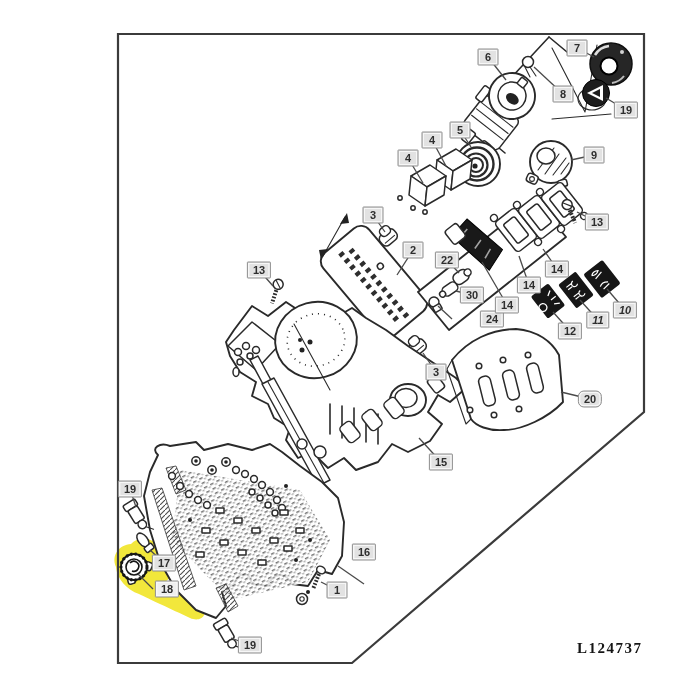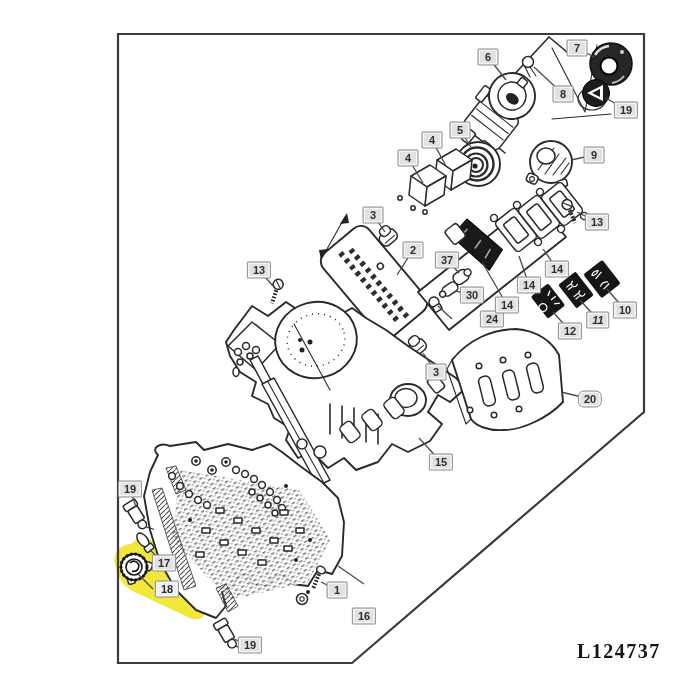--- a/index.html
+++ b/index.html
@@ -11,21 +11,21 @@
   .fw{fill:#fff;stroke:#2a2a2a;stroke-width:1.5;stroke-linejoin:round;}
   .fw2{fill:#fff;stroke:#2a2a2a;stroke-width:1.9;stroke-linejoin:round;}
   .leader{stroke:#4a4a4a;stroke-width:1.3;}
   .callout{position:absolute;transform:translate(-50%,-50%);
            background:#e2e2e2;border:1px solid #8e8e8e;box-shadow:inset 0 0 0 1.5px #f7f7f7;
            padding:0 5px;min-width:9px;text-align:center;
            font-weight:bold;font-size:11px;line-height:15px;color:#2e2e2e;border-radius:1px;
            cursor:pointer;}
   .callout.hl{background:#efefef;}
   .figlabel{position:absolute;left:577px;top:640px;
-            font-family:"Liberation Serif",serif;font-weight:bold;font-size:20px;
+            font-family:"Liberation Serif",serif;font-weight:bold;font-size:15px;
             letter-spacing:1.5px;color:#151515;}
 </style>
 </head>
 <body>
 
 <div class="stage" id="stage">
 <svg width="700" height="700" viewBox="0 0 700 700">
   <defs>
     <pattern id="pcb" width="7" height="5" patternUnits="userSpaceOnUse" patternTransform="rotate(-28)">
       <rect width="7" height="5" fill="#fff"></rect>
@@ -372,31 +372,31 @@
     <div class="callout" style="left: 563px; top: 94px;">8</div>
     <div class="callout" style="left: 626px; top: 110px;">19</div>
     <div class="callout" style="left: 460px; top: 130px;">5</div>
     <div class="callout" style="left: 432px; top: 140px;">4</div>
     <div class="callout" style="left: 408px; top: 158px;">4</div>
     <div class="callout" style="left: 594px; top: 155px;">9</div>
     <div class="callout" style="left: 373px; top: 215px;">3</div>
     <div class="callout" style="left: 413px; top: 250px;">2</div>
     <div class="callout" style="left: 259px; top: 270px;">13</div>
     <div class="callout" style="left: 597px; top: 222px;">13</div>
-    <div class="callout" style="left: 447px; top: 260px;">37</div>
+    <div class="callout" style="left: 447px; top: 260px;">22</div>
     <div class="callout" style="left: 472px; top: 295px;">30</div>
     <div class="callout" style="left: 452px; top: 319px; margin-left: 40px;">24</div>
     <div class="callout" style="left: 557px; top: 269px;">14</div>
     <div class="callout" style="left: 529px; top: 285px;">14</div>
     <div class="callout" style="left: 507px; top: 305px;">14</div>
-    <div class="callout" style="left: 625px; top: 310px;">10</div>
+    <div class="callout" style="left: 625px; top: 310px; font-style: italic;">10</div>
     <div class="callout" style="left: 598px; top: 320px; font-style: italic;">11</div>
     <div class="callout" style="left: 570px; top: 331px; text-align: right;">12</div>
     <div class="callout" style="left: 590px; top: 399px; border-radius: 6px;">20</div>
     <div class="callout" style="left: 436px; top: 372px;">3</div>
     <div class="callout" style="left: 441px; top: 462px; text-align: right;">15</div>
-    <div class="callout" style="left: 364px; top: 616px;">16</div>
+    <div class="callout" style="left: 364px; top: 552px;">16</div>
     <div class="callout" style="left: 337px; top: 590px;">1</div>
     <div class="callout" style="left: 130px; top: 489px;">19</div>
     <div class="callout" style="left: 164px; top: 563px;">17</div>
     <div class="callout hl" style="left: 167px; top: 589px;">18</div>
     <div class="callout" style="left: 250px; top: 645px;">19</div>
   </div>
 
 </body></html>

